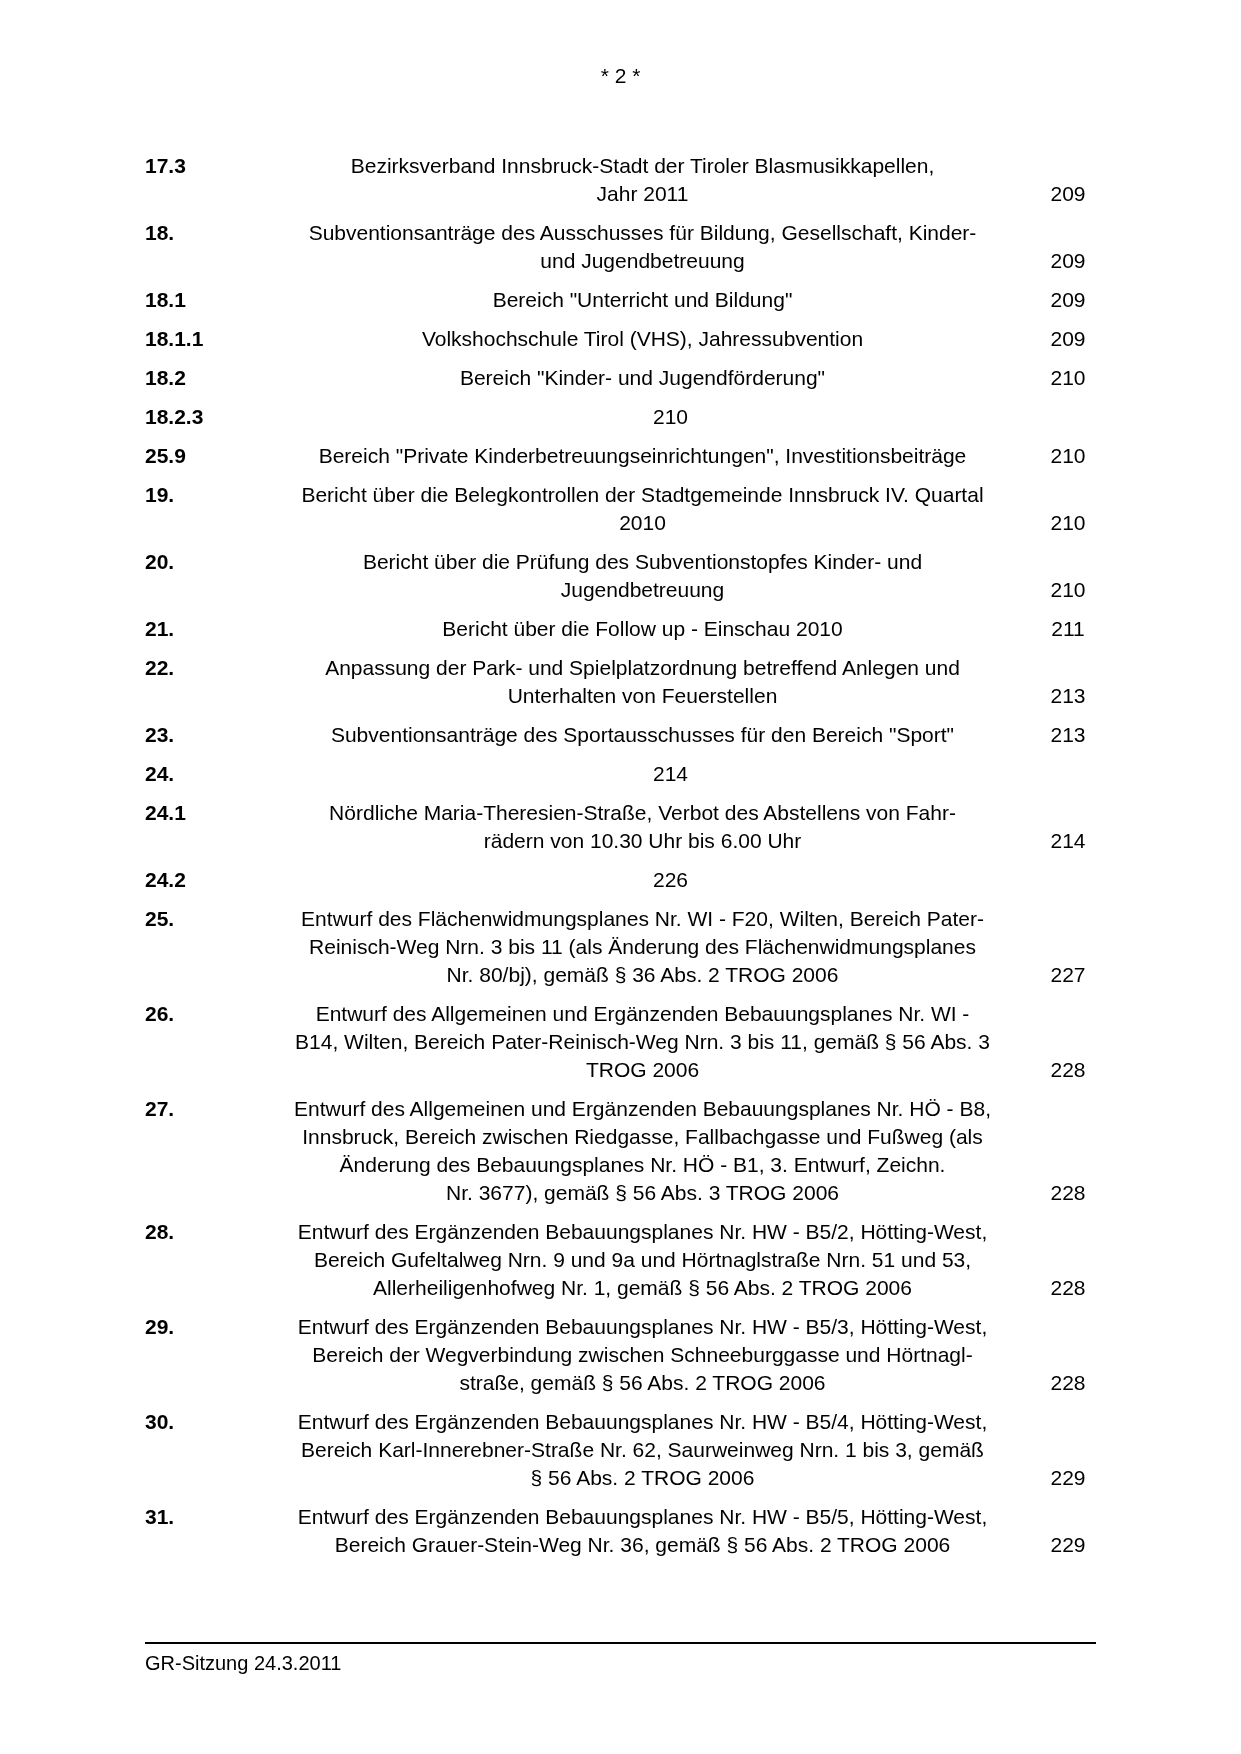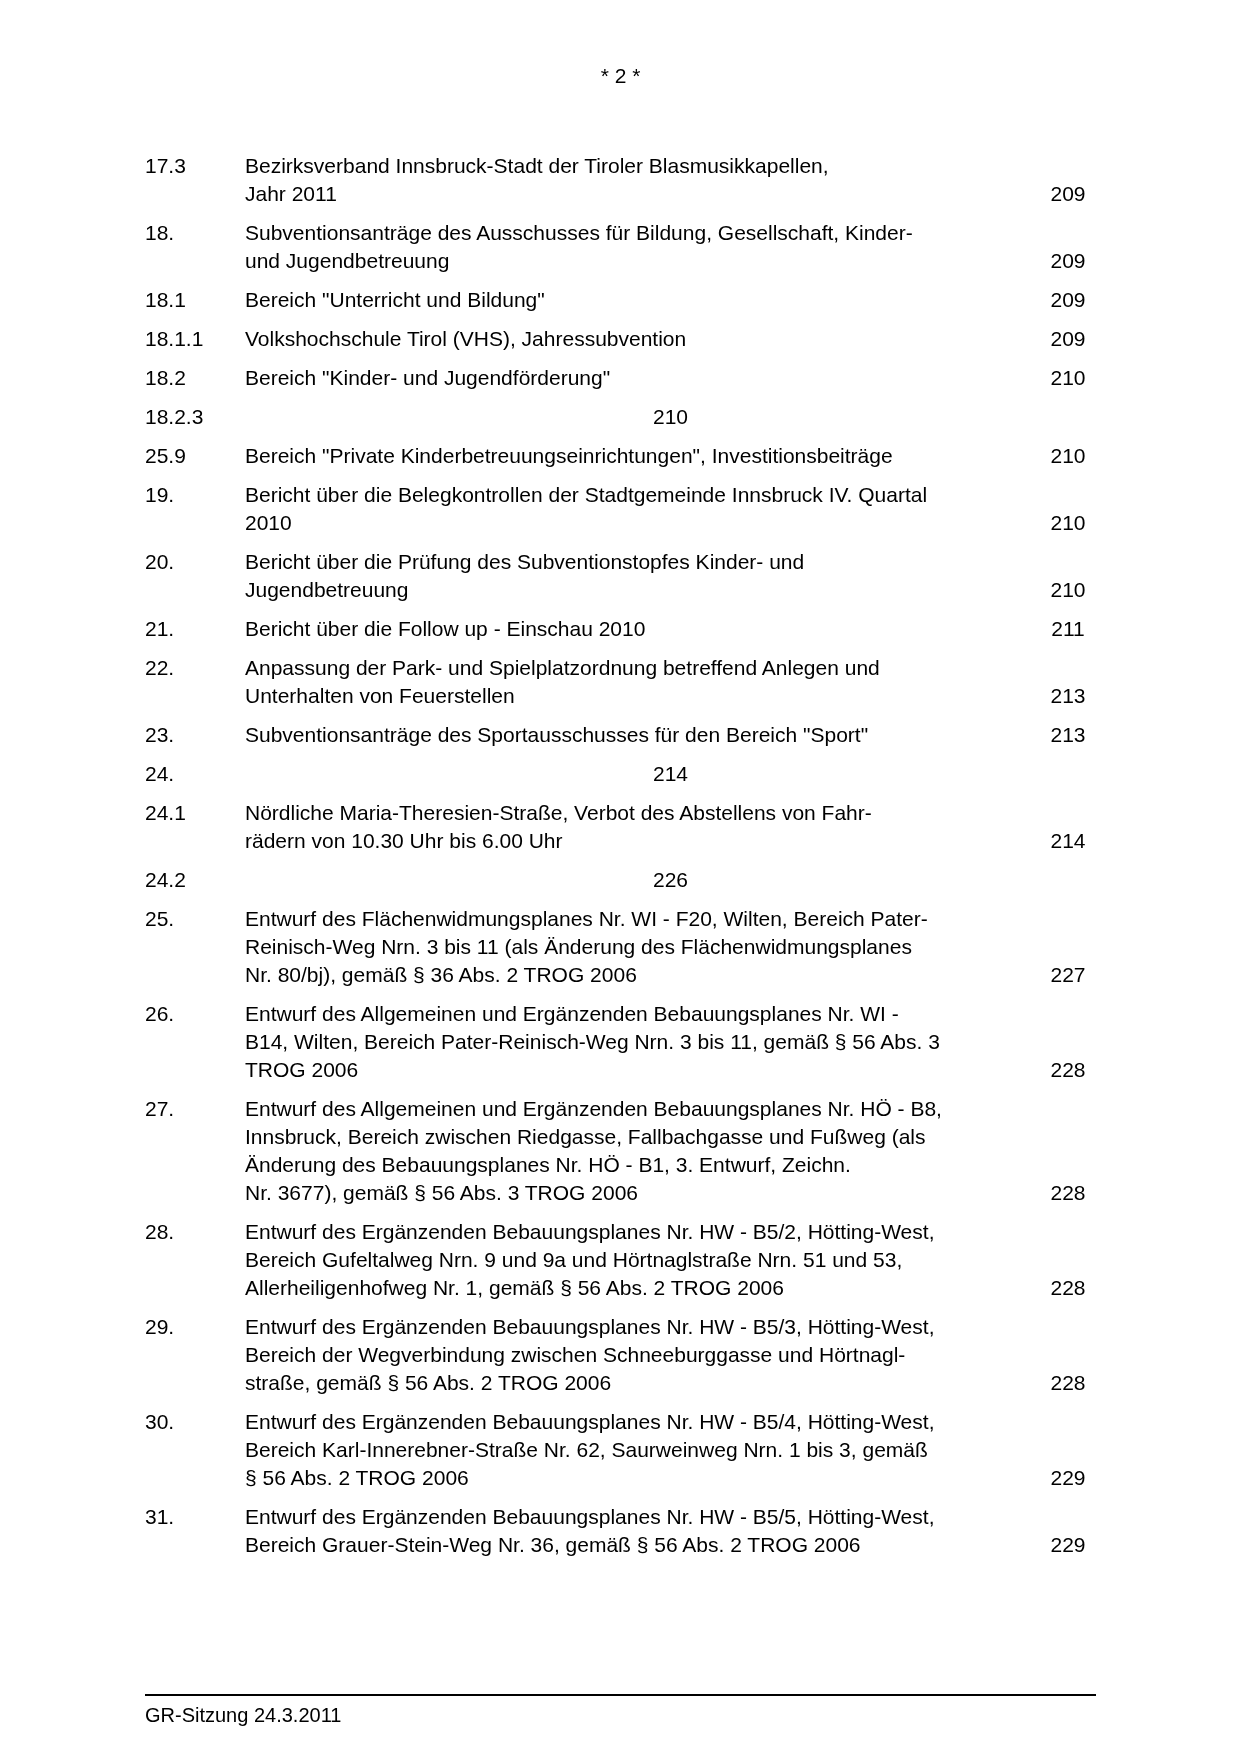--- a/index.html
+++ b/index.html
@@ -29,35 +29,37 @@
     margin-bottom: 62px;
   }
   .entry {
     display: flex;
     line-height: 28px;
     margin-bottom: 11px;
   }
   .entry .num {
     width: 100px;
     flex-shrink: 0;
+    font-weight: bold;
   }
   .entry .title {
     width: 795px;
     flex-shrink: 0;
     white-space: pre-line;
+    text-align: center;
   }
   .entry .pagenum {
     flex: 1;
     text-align: center;
     align-self: flex-end;
   }
   .footer {
     position: absolute;
     left: 145px;
-    top: 1694px;
+    top: 1642px;
     width: 951px;
   }
   .footer-rule {
     border-top: 2px solid #000000;
     height: 0;
   }
   .footer-text {
     padding-top: 6px;
     font-size: 20px;
     line-height: 26px;

